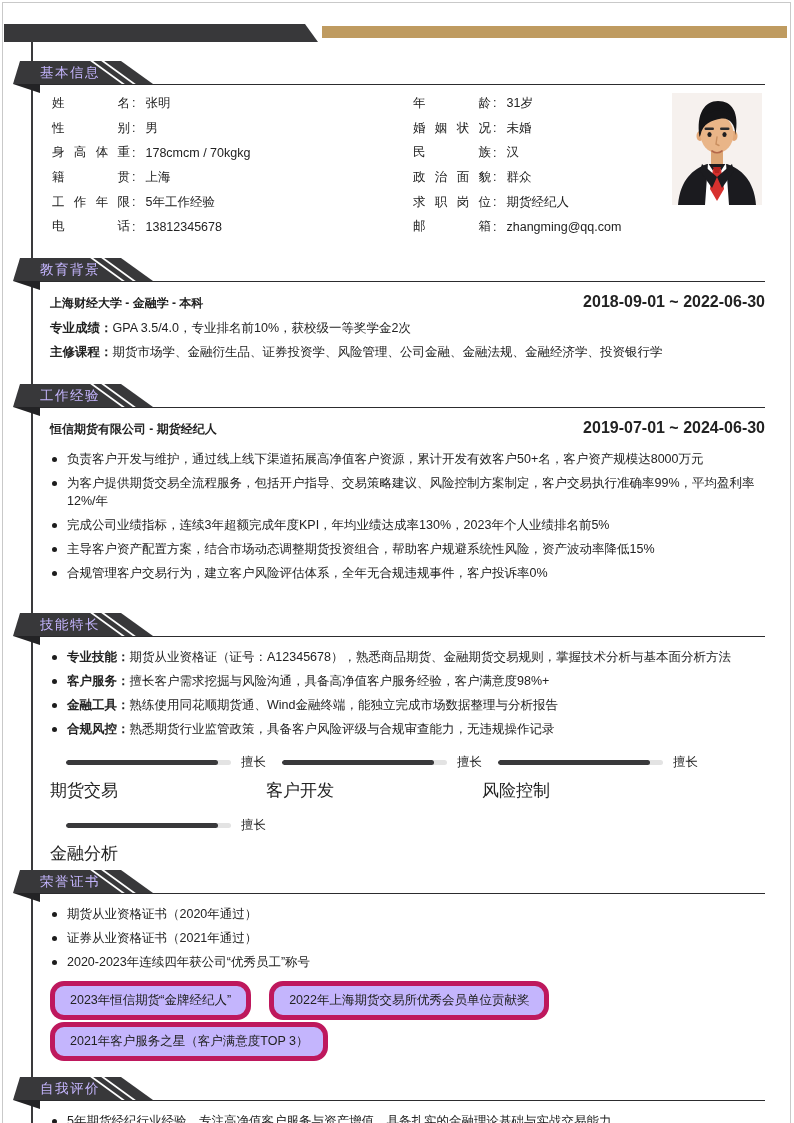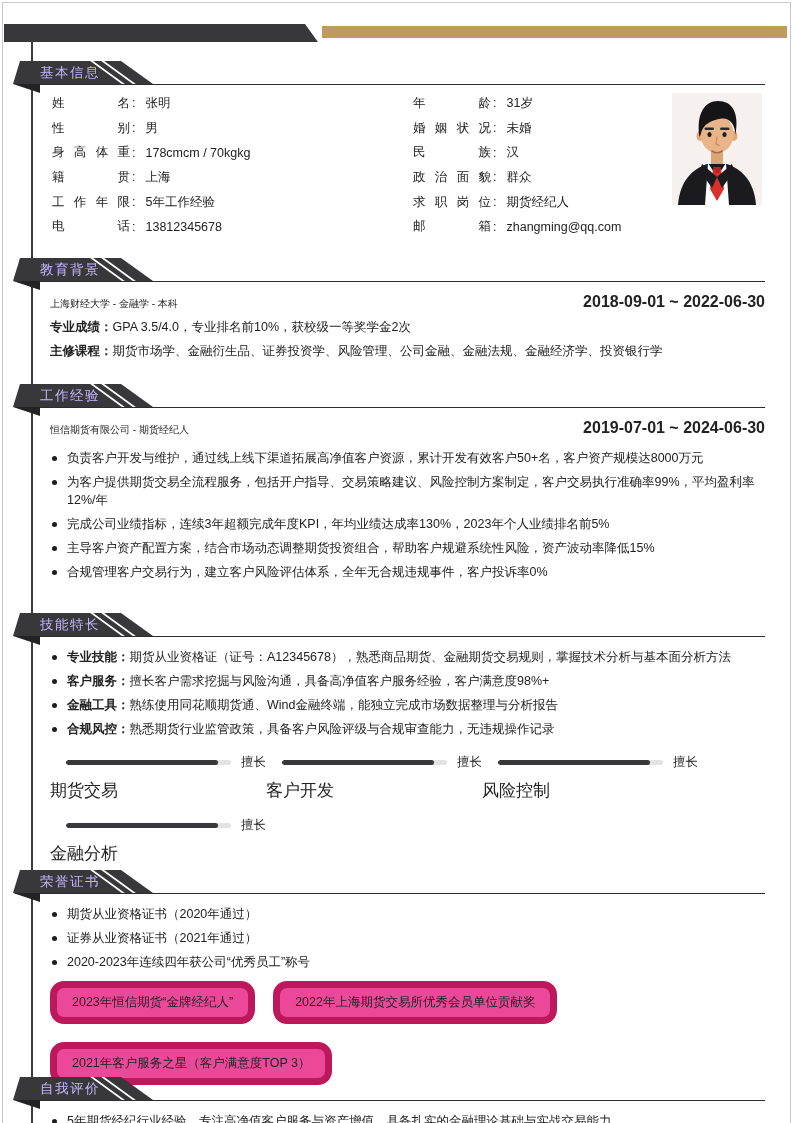--- a/index.html
+++ b/index.html
@@ -40,21 +40,21 @@
   .irow { display:flex; align-items:center; height:24.7px; font-size:12.5px; }
   .ilabel { display:inline-block; width:78px; margin-left:12px;
     text-align:justify; text-align-last:justify; }
   .icolon { margin:0 10px 0 2px; }
   .ivalue { white-space:nowrap; }
   .photo { position:absolute; left:672px; top:93px; width:90px; height:112px; overflow:hidden; }
 
   
   .line-head { display:flex; justify-content:space-between; align-items:baseline;
     margin-top:12px; padding-left:10px; }
-  .hl { font-weight:normal; font-size:10px; }
+  .hl { font-weight:bold; font-size:12px; }
   .date { font-size:16px; font-weight:bold; }
 
   .edu-row { padding-left:10px; margin-top:8px; font-size:12.5px; line-height:16px; }
   .edu-row:first-of-type { margin-top:12px; }
   .edu-row b, .blist b { font-weight:bold; }
 
   
   .blist { margin:12px 0 0; padding:0 0 0 10px; list-style:none; }
   .blist li { position:relative; padding-left:17px; margin-bottom:6px;
     line-height:18px; font-size:12.5px; }
@@ -65,22 +65,22 @@
   .bars { display:grid; grid-template-columns:216px 216px 216px;
     row-gap:16px; margin:17px 0 0 10px; }
   .bar-row { display:flex; align-items:center; gap:10px; height:15px;justify-content:flex-end; }
   .track { width:165px; height:5px; background:#e3e3e3; border-radius:2.5px; overflow:hidden; }
   .fill { height:5px; background:#39393b; border-radius:2.5px; }
   .bar-level { font-size:12.5px; }
   .bar-name { margin-top:9px; font-size:17px; }
 
   
   .pills { margin:10px 0 0 10px; }
-  .pill { display:inline-block; border:7px solid #be185d; border-radius:14px;
-    padding:6px 15px; margin:0 18px 18px 0; font-size:12.5px; background:#ec4899; }
+  .pill { display:inline-block; border:5px solid #be185d; border-radius:14px;
+    padding:6px 15px; margin:0 18px 2px 0; font-size:12.5px; background:#c4b5fd; }
 </style>
 </head>
 <body>
 
 <div class="page">
   <div class="frame"></div>
   <div class="topbar-dark"></div>
   <div class="topbar-gold"></div>
   <div class="vline"></div>
 

